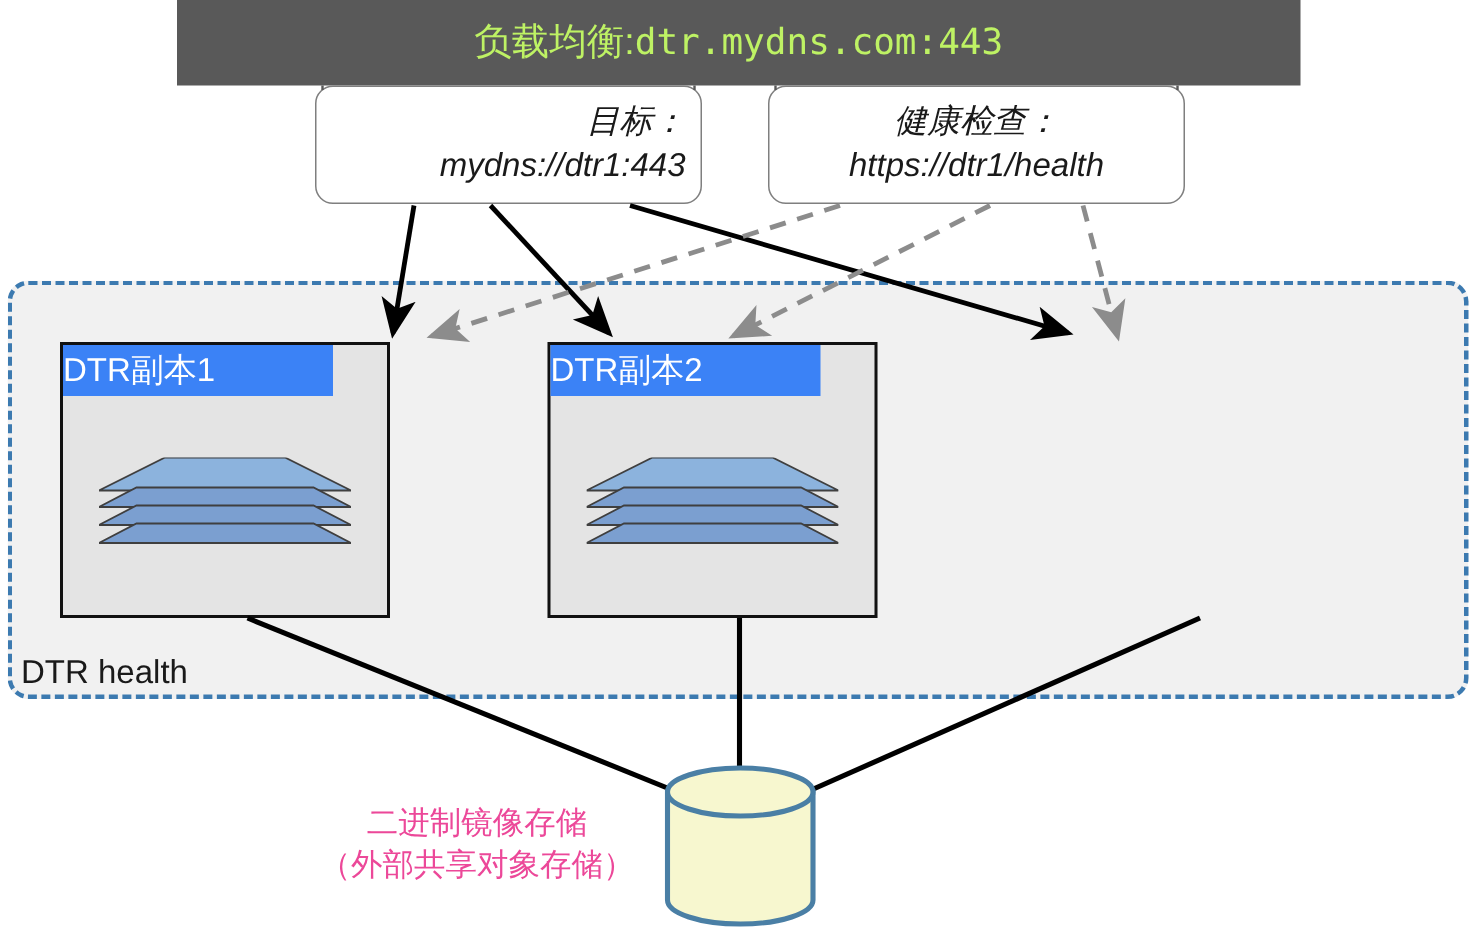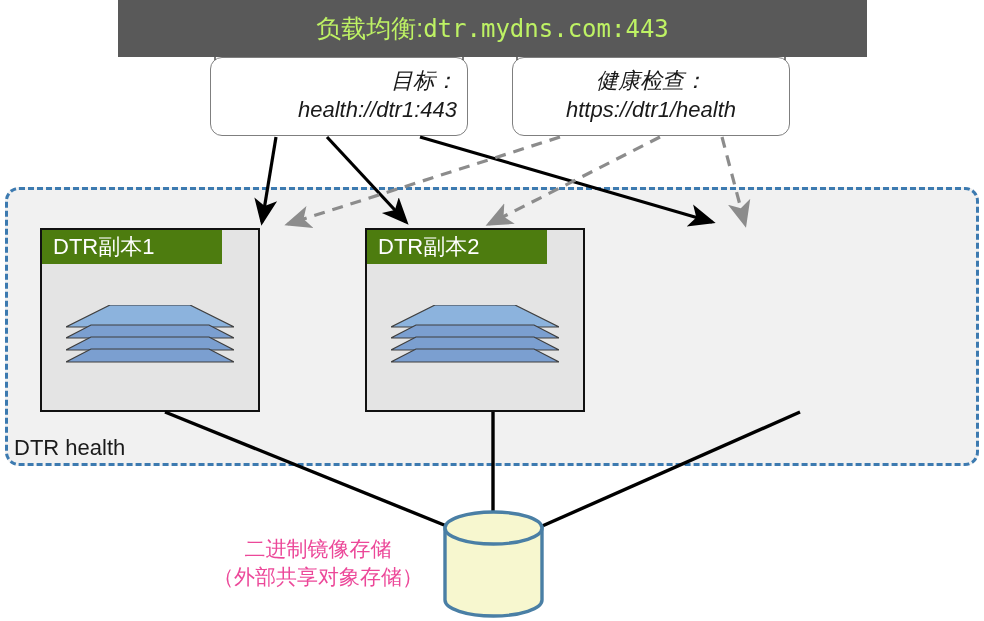--- a/index.html
+++ b/index.html
@@ -115,25 +115,24 @@
   }
   #replica-1 { left: 40px; }
   #replica-2 { left: 365px; }
   #replica-3 { left: 690px; }
   .replica-title {
     position: absolute;
     left: 0px;
     top: 0px;
     width: 83.5%;
     height: 34px;
-    background: #4d7c0f;
+    background: #3b82f6;
     display: flex;
     align-items: center;
     box-sizing: border-box;
-    padding-left: 11px;
   }
   .replica-title span {
     color: #ffffff;
     font-size: 22px;
     line-height: 1;
     white-space: nowrap;
   }
   .layers-icon {
     position: absolute;
     left: 50%;
@@ -168,21 +167,21 @@
 <body>
 
 <div id="stage">
 
   <div class="lb-bar">
     <div class="lb-text"><span>负载均衡:</span><span class="mono">dtr.mydns.com:443</span></div>
   </div>
 
   <div class="callout" id="callout-target">
     <div class="line line1">目标：</div>
-    <div class="line line2">health://dtr1:443</div>
+    <div class="line line2">mydns://dtr1:443</div>
   </div>
 
   <div class="callout" id="callout-health">
     <div class="line line1">健康检查：</div>
     <div class="line line2">https://dtr1/health</div>
   </div>
 
   <div class="cluster"></div>
   <div class="cluster-label">DTR health</div>
 

